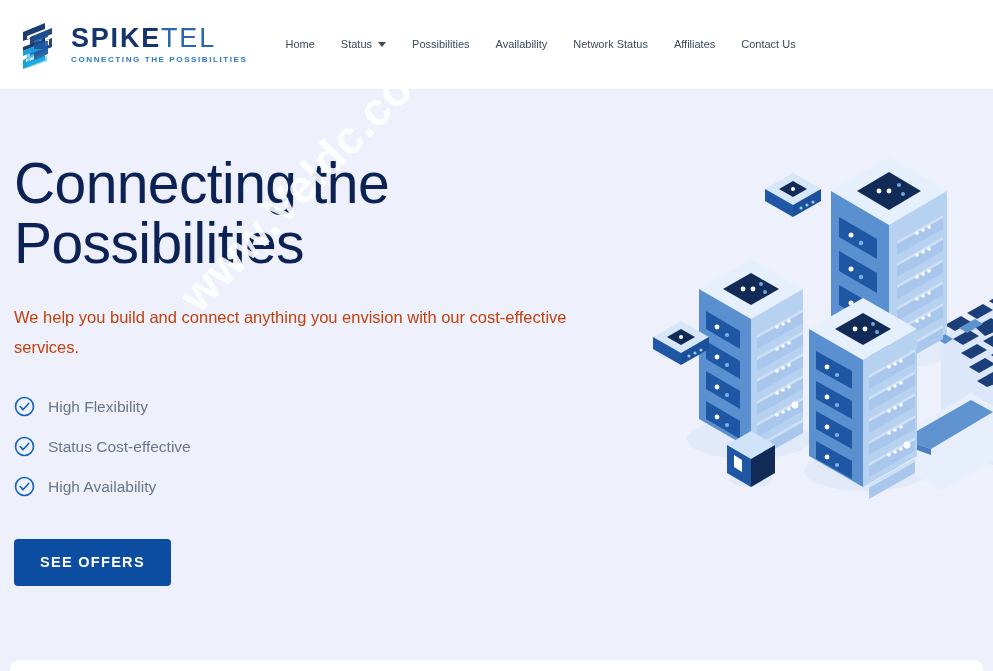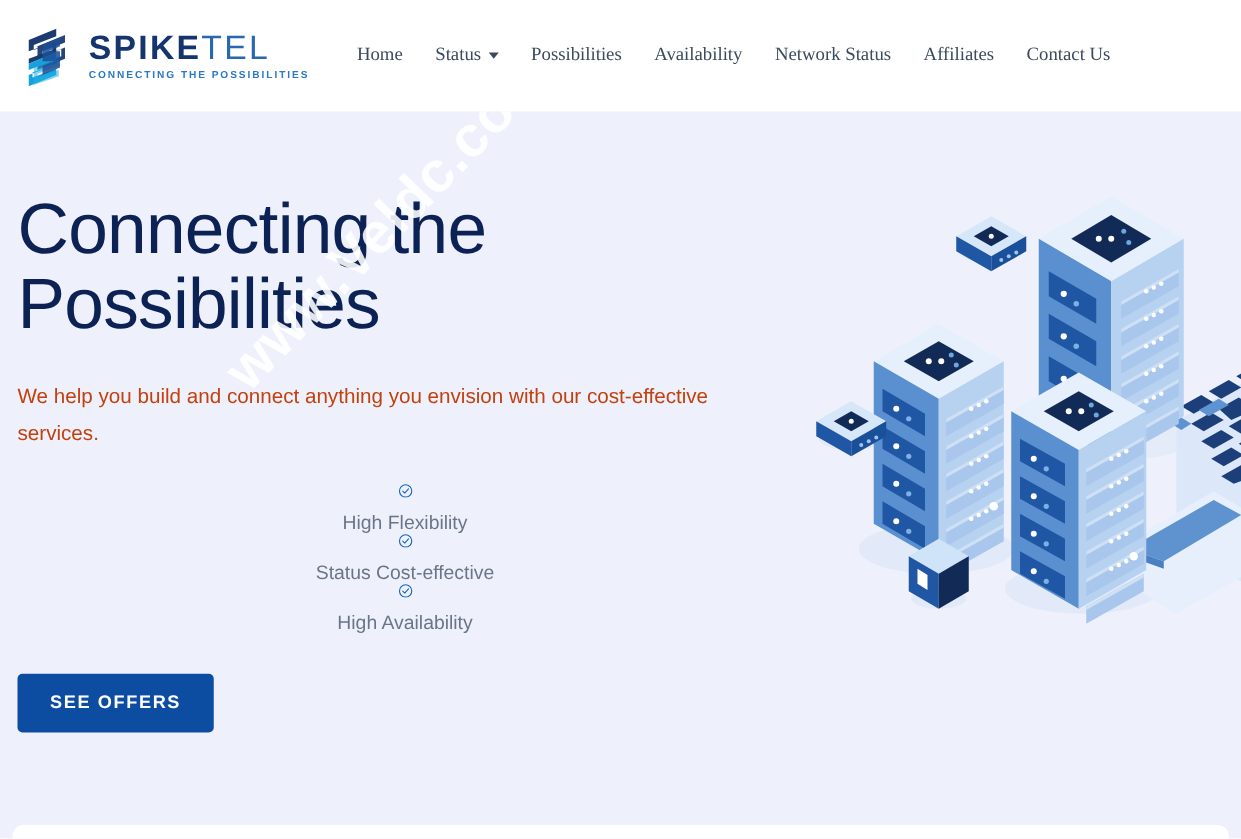--- a/index.html
+++ b/index.html
@@ -59,27 +59,26 @@
     white-space: nowrap;
   }
 
   nav.mainnav {
     display: flex;
     align-items: center;
     gap: 26px;
     margin-left: 38px;
   }
   nav.mainnav a {
-    font-size: 15px;
+    font-size: 11px;
     color: #3b4a5c;
     text-decoration: none;
     white-space: nowrap;
     line-height: 1;
     cursor: pointer;
-    font-family: Liberation Serif, serif;
   }
   .nav-store { display: inline-flex; align-items: center; gap: 6px; }
   .caret {
     width: 0; height: 0;
     border-left: 4.5px solid transparent;
     border-right: 4.5px solid transparent;
     border-top: 5px solid #3b4a5c;
     display: inline-block;
   }
 
@@ -133,21 +132,20 @@
     max-width: 600px;
     font-weight: 400;
   }
 
   #feature-list { margin-top: 24px; }
   .feature-row {
     display: flex;
     align-items: center;
     gap: 13px;
     height: 40px;
-    flex-direction: column;
   }
   .feature-label {
     font-size: 15.5px;
     color: #6a7687;
     line-height: 1;
   }
 
   #cta-button {
     margin-top: 32px;
     display: inline-flex;

